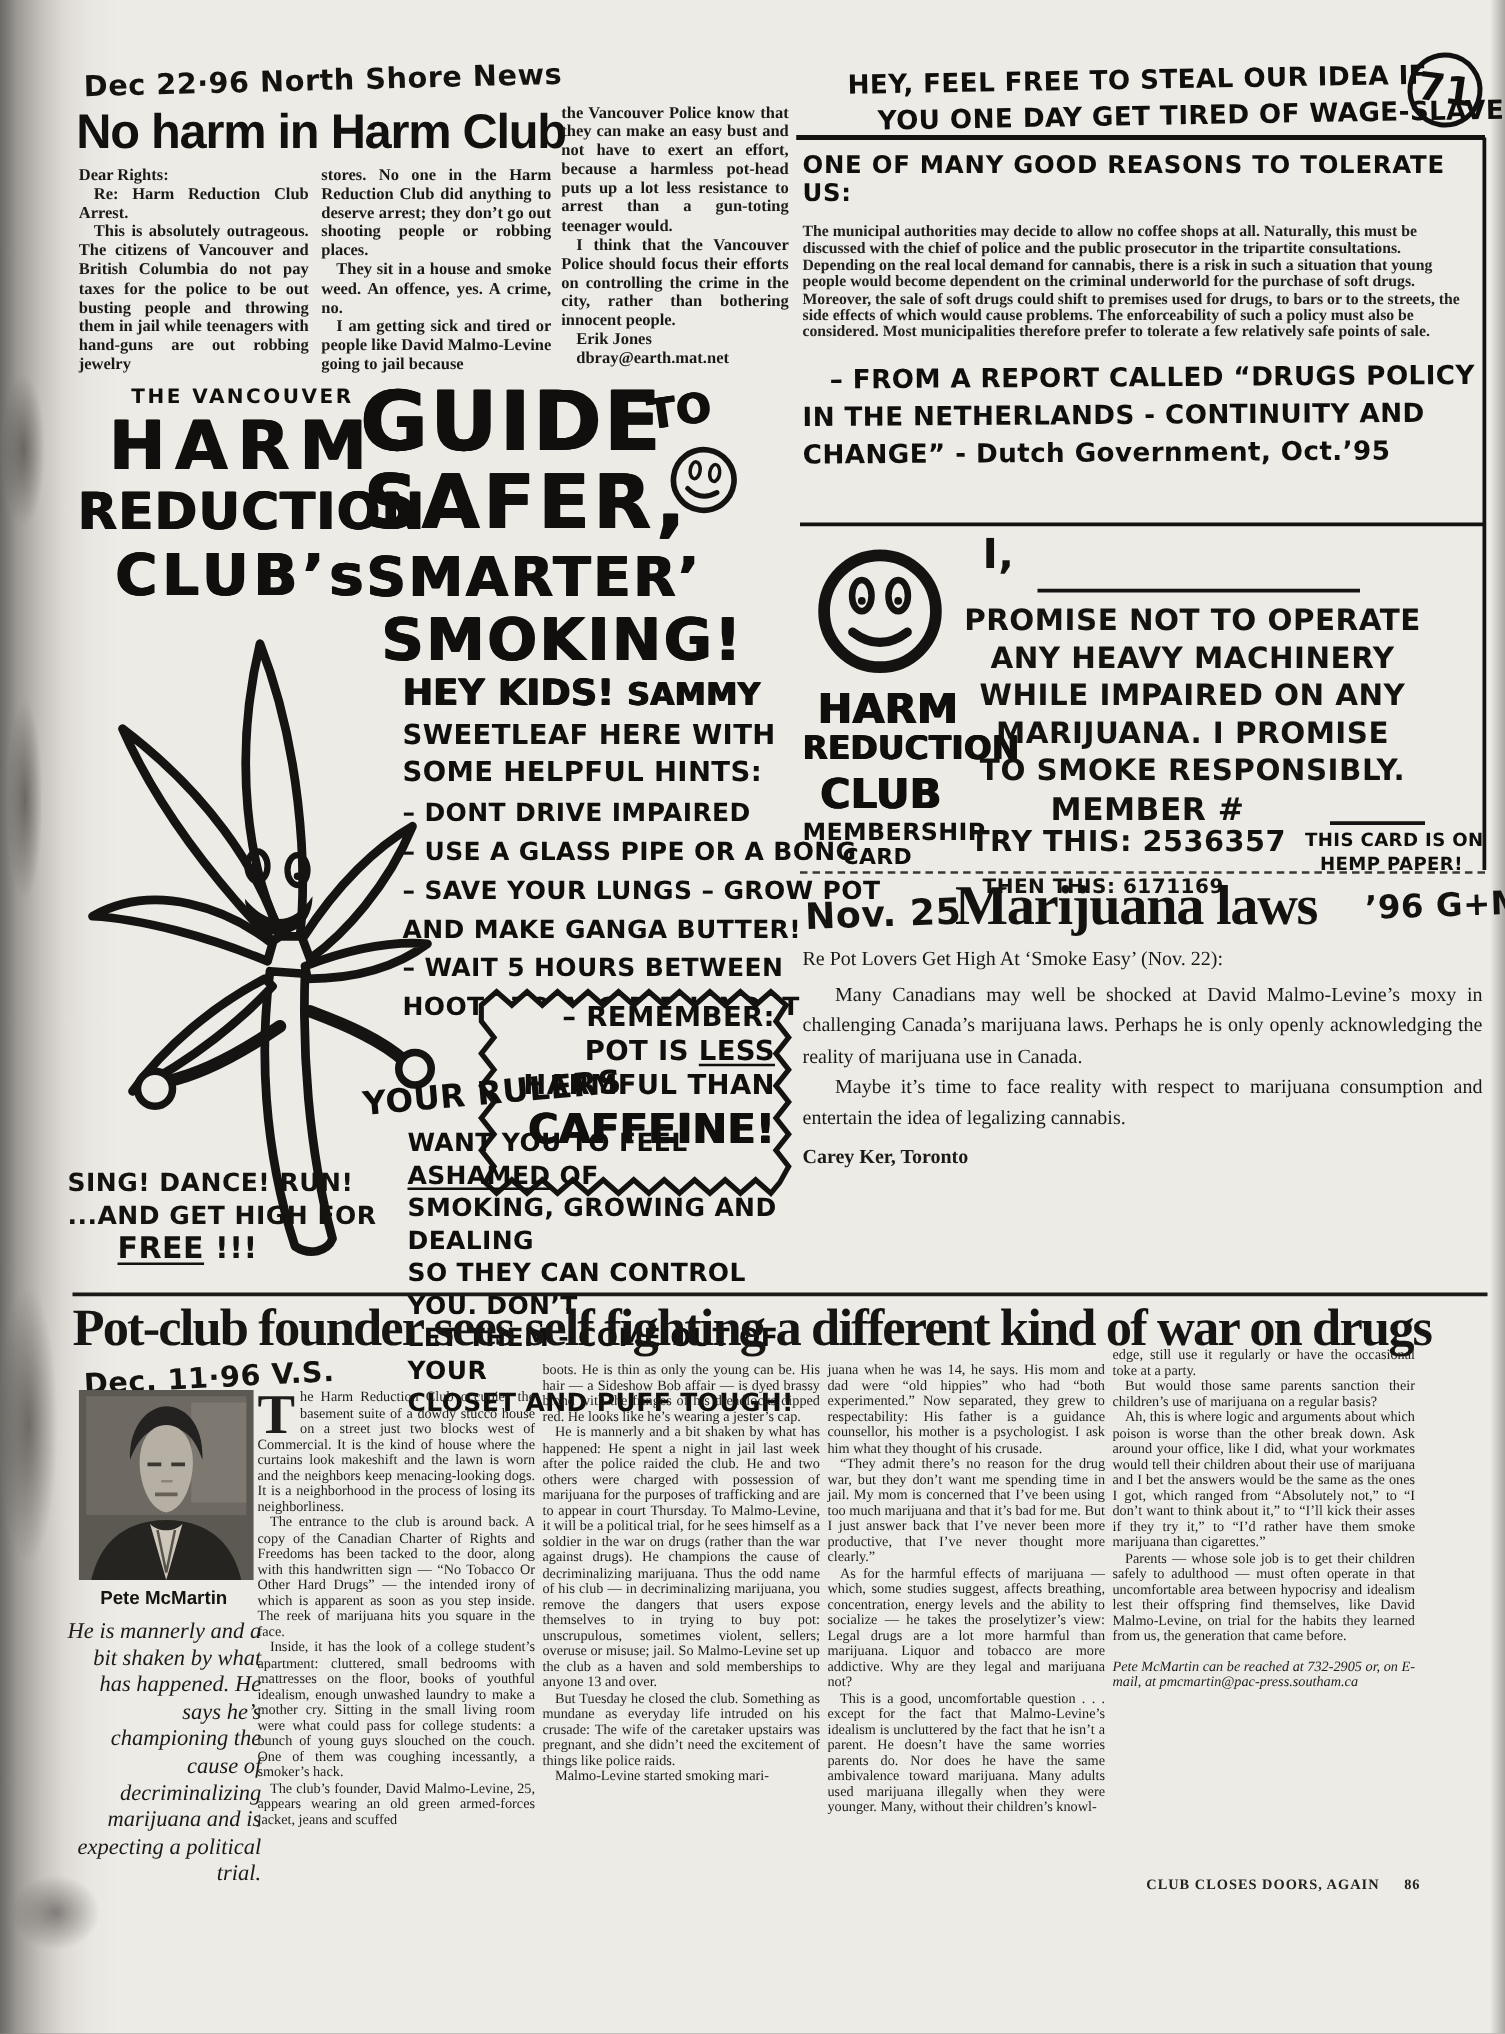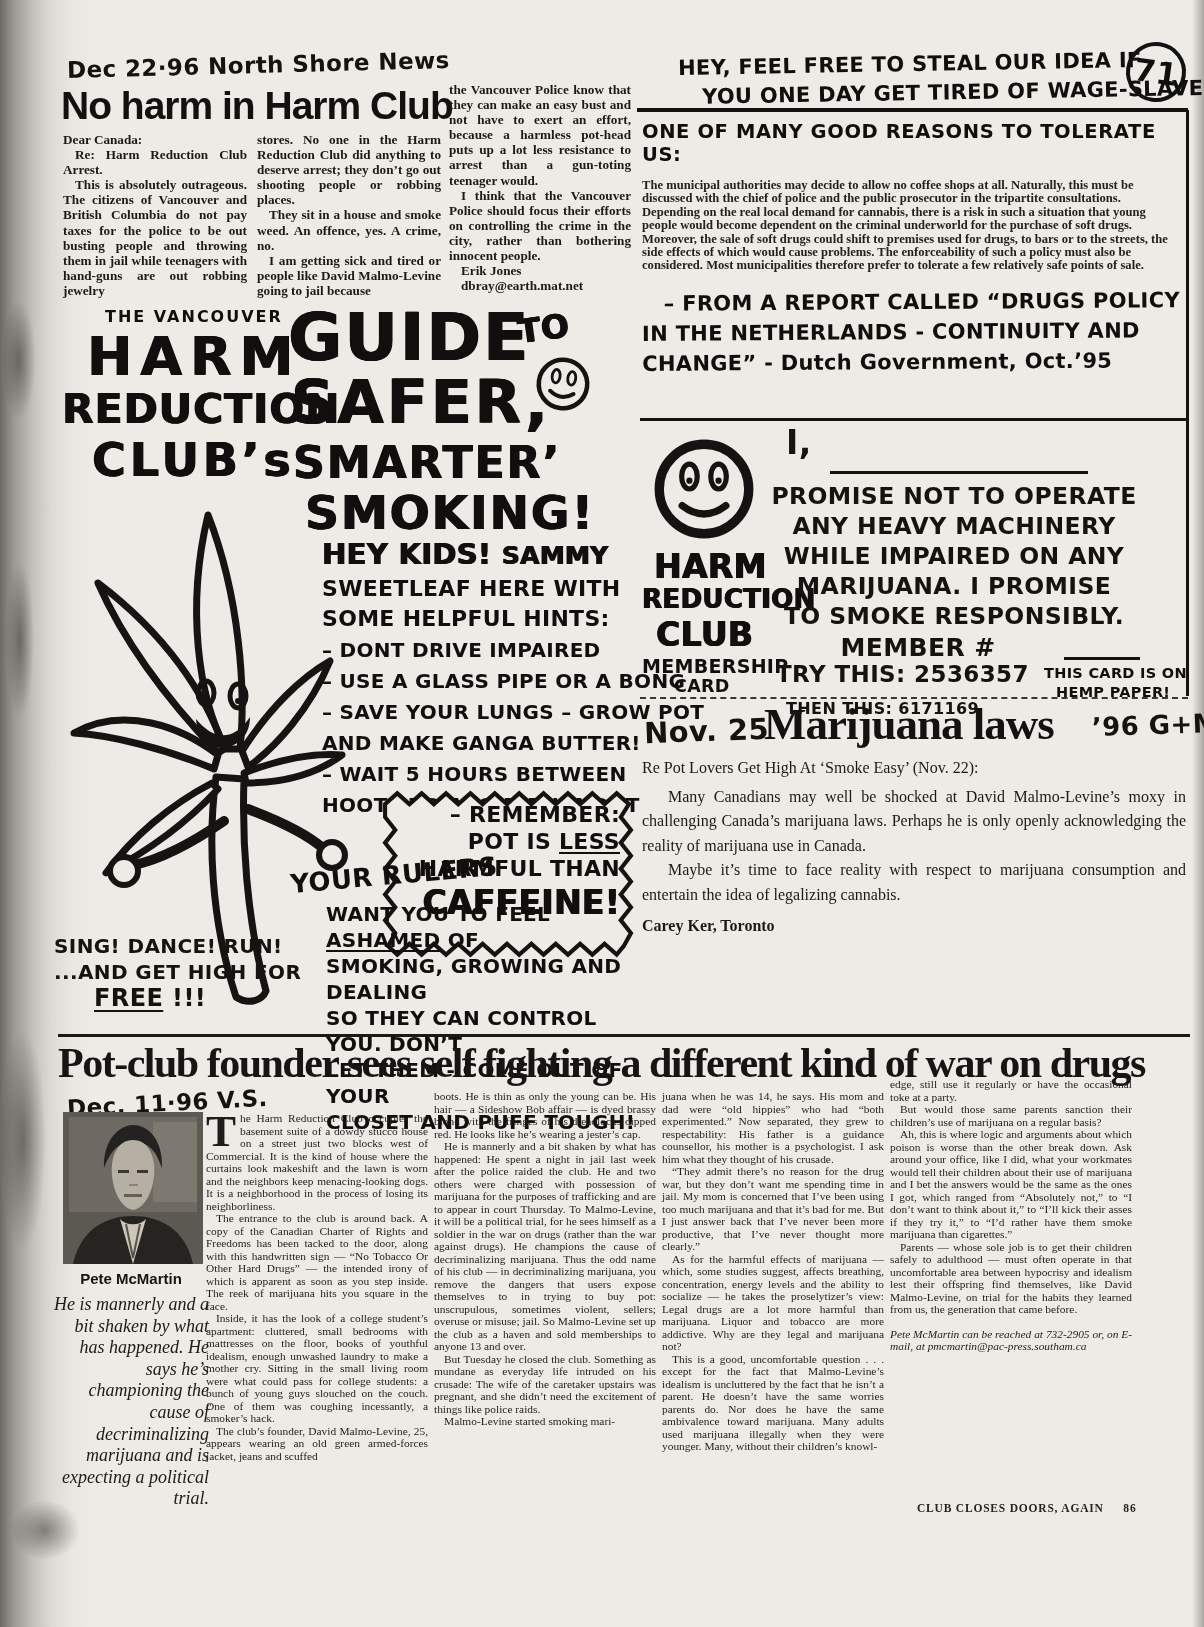--- a/index.html
+++ b/index.html
@@ -145,21 +145,21 @@
   <div class="edge-right"></div>
   <div class="sm" style="left:2px;top:300px;width:34px;height:120px;"></div>
   <div class="sm" style="left:6px;top:560px;width:28px;height:160px;"></div>
   <div class="sm" style="left:0;top:1030px;width:46px;height:220px;"></div>
   <div class="sm" style="left:10px;top:1500px;width:70px;height:60px;"></div>
 
   <section class="noharm">
     <div class="hand nh-date">Dec 22·96   North Shore News</div>
     <h1 class="nh-head">No harm in Harm Club</h1>
     <div class="npb nh-c1">
-      <p class="flush">Dear Canada:</p>
+      <p class="flush">Dear Rights:</p>
       <p>Re: Harm Reduction Club Arrest.</p>
       <p>This is absolutely outrageous. The citizens of Vancouver and British Columbia do not pay taxes for the police to be out busting people and throwing them in jail while teenagers with hand-guns are out robbing jewelry</p>
     </div>
     <div class="npb nh-c2">
       <p class="flush">stores. No one in the Harm Reduction Club did anything to deserve arrest; they don’t go out shooting people or robbing places.</p>
       <p>They sit in a house and smoke weed. An offence, yes. A crime, no.</p>
       <p>I am getting sick and tired or people like David Malmo-Levine going to jail because</p>
     </div>
     <div class="npb nh-c3">
       <p class="flush">the Vancouver Police know that they can make an easy bust and not have to exert an effort, because a harmless pot-head puts up a lot less resistance to arrest than a gun-toting teenager would.</p>

